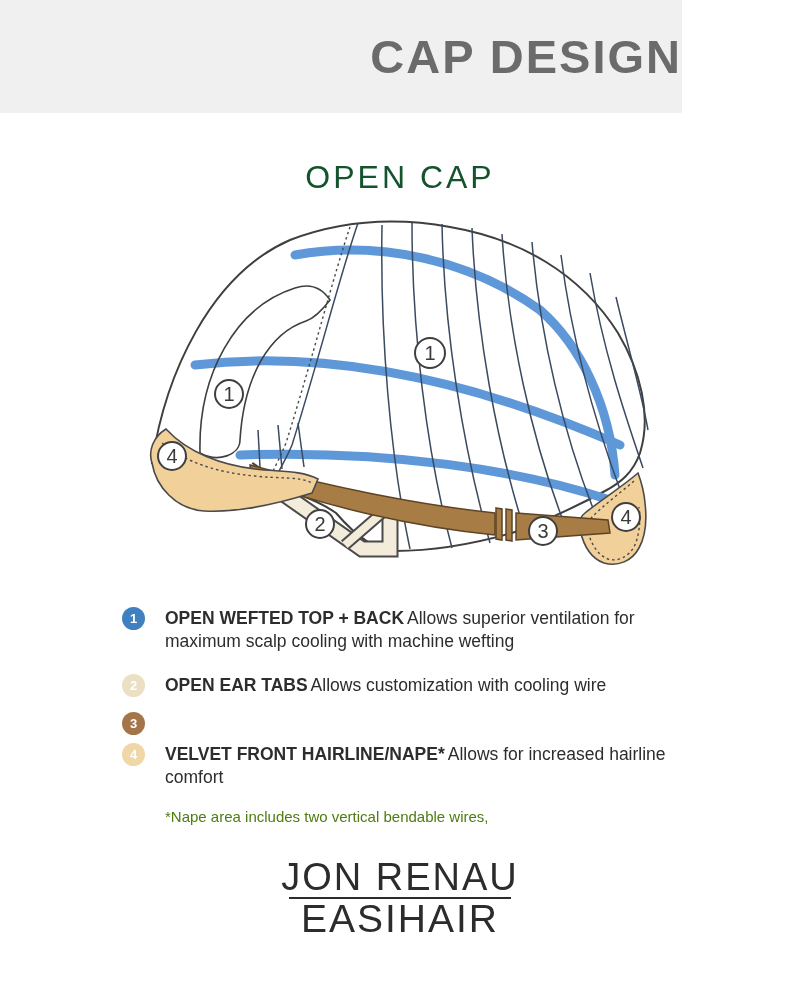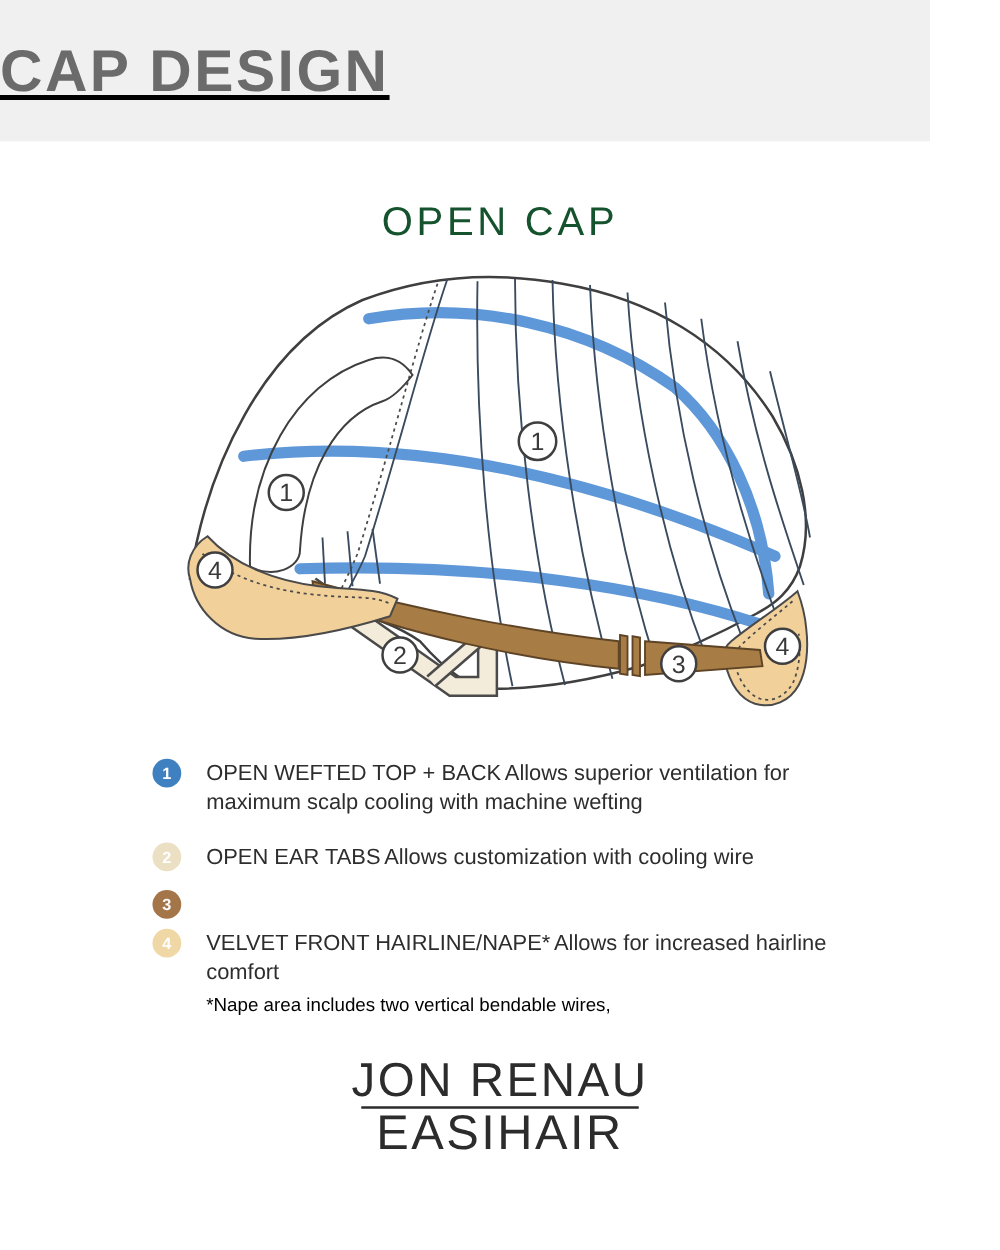--- a/index.html
+++ b/index.html
@@ -1,21 +1,21 @@
 <!DOCTYPE html>
 <html><head>
 <meta charset="utf-8">
 <style>
   * { margin:0; padding:0; box-sizing:border-box; }
   html,body { width:800px; height:1000px; background:#ffffff; overflow:hidden;
     font-family:"Liberation Sans", sans-serif; }
 
   
-  .banner { width:744px; height:113px; background:#f0f0f0;
-    display:flex; align-items:center; justify-content:flex-start;text-decoration:underline; }
+  .banner { width:682px; height:113px; background:#f0f0f0;
+    display:flex; align-items:center; justify-content:flex-end; }
   .banner h1 { font-size:47px; font-weight:bold; letter-spacing:2px; color:#6b6b6b; }
 
   
   .cap-style { margin-top:46px; height:42px; text-align:center;
     font-size:32px; letter-spacing:3px; color:#14532d; font-weight:400; }
 
   
   .diagram-wrap { width:520px; height:360px; margin:14px auto 0 auto; }
   svg text.callout-num { font-size:20px; fill:#3a3a3a; }
   .weft { stroke:#3a4a5f; stroke-width:1.5; fill:none; }
@@ -29,22 +29,22 @@
   
   .legend { margin:32px 0 0 122px; width:640px; color:#2d2d2d; }
   .legend-item { display:flex; align-items:flex-start; }
   .legend-item + .legend-item.gap-lg { margin-top:21px; }
   .legend-item + .legend-item.gap-md { margin-top:15px; }
   .legend-item + .legend-item.gap-sm { margin-top:8px; }
   .badge { width:23px; height:23px; border-radius:50%; flex:0 0 23px;
     display:flex; align-items:center; justify-content:center;
     color:#ffffff; font-size:13px; font-weight:bold; }
   .legend-text { margin-left:20px; width:505px; font-size:17.5px; line-height:23px; }
-  .legend-title { font-weight:normal; margin-right:3px; }
-  .footnote { margin:6px 0 0 165px; font-size:15px; line-height:20px; color:#000000; }
+  .legend-title { font-weight:bold; margin-right:3px; }
+  .footnote { margin:18px 0 0 165px; font-size:15px; line-height:20px; color:#4d7c0f; }
   .footnote .fn2 { padding-left:6px; }
 
   
   .brand { margin-top:32px; text-align:center; color:#2c2c2c; }
   .brand-top { font-size:38px; letter-spacing:2px; line-height:36px; }
   .brand-divider { width:222px; border:0; border-top:2px solid #2c2c2c; margin:2px auto; }
   .brand-bottom { font-size:39px; letter-spacing:2px; line-height:36px; }
 </style>
 </head>
 <body>

